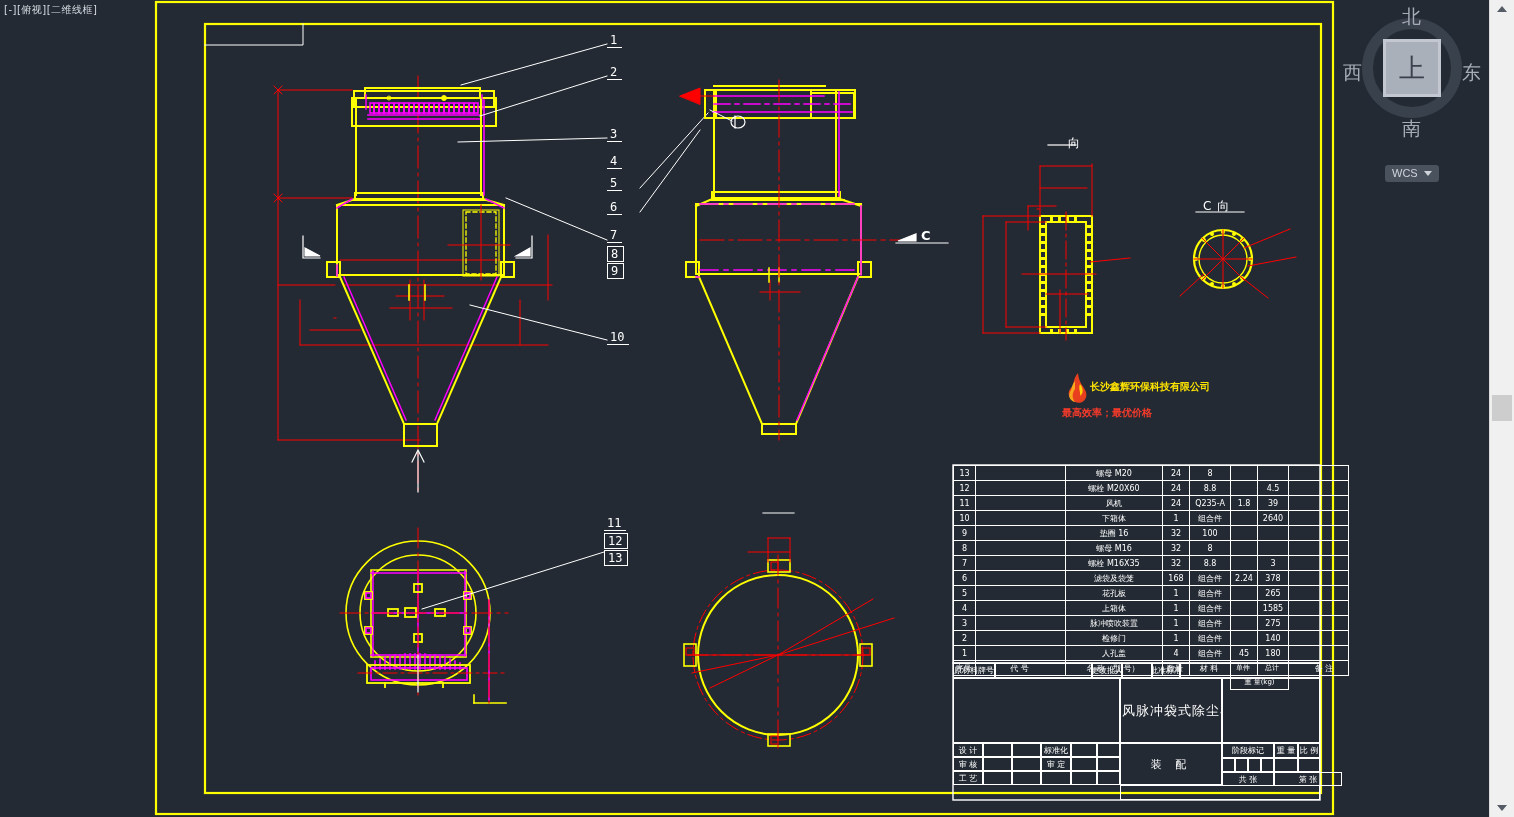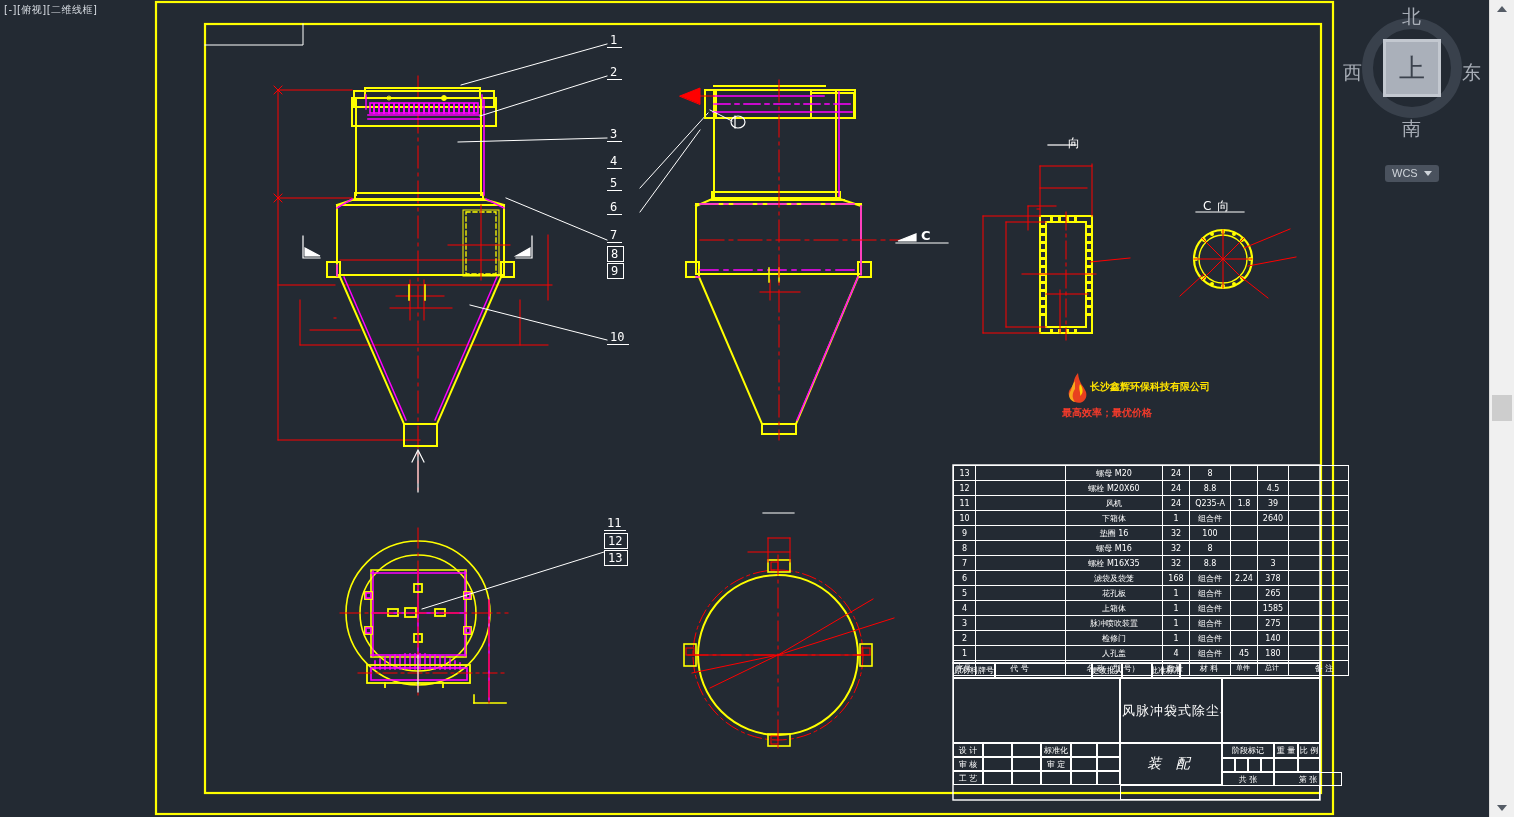--- a/index.html
+++ b/index.html
@@ -67,21 +67,21 @@
   .c-w1{width:22px;text-align:left;padding-left:2px;} .c-w2{width:26px;text-align:left;padding-left:2px;}
   .c-rem{width:44px;}
   .bom .hdr td{font-size:8px;}
 
   
   .tblock{position:absolute;left:953px;top:663px;width:367px;height:137px;color:#fff;
           font-family:"DejaVu Sans",sans-serif;font-size:8px;}
   .tb-cell{position:absolute;border:1px solid #fff;box-sizing:border-box;
            display:flex;align-items:center;justify-content:center;overflow:hidden;white-space:nowrap;}
   .tb-title{font-size:13px;letter-spacing:1px;}
-  .tb-sub{font-size:14px;letter-spacing:5px;font-style:italic;}
+  .tb-sub{font-size:11px;letter-spacing:5px;}
 </style>
 </head>
 <body>
 
 <div id="app">
 
   <svg id="cad" viewBox="0 0 1490 817" xmlns="http://www.w3.org/2000/svg">
     <g fill="none" stroke-linecap="square">
 
       <g stroke="#ffff00" stroke-width="2.2">
@@ -611,20 +611,29 @@
         <tr class="hdr">
           <td class="c-no" style="text-align: center; padding-left: 0px;">序号</td>
           <td class="c-code" style="text-align: center; padding-left: 0px;">代    号</td>
           <td class="c-name" style="text-align: center; padding-left: 0px;">名   称（型  号）</td>
           <td class="c-qty" style="text-align: center; padding-left: 0px;">数量</td>
           <td class="c-mat" style="text-align: center; padding-left: 0px;">材   料</td>
           <td class="c-w1" style="text-align: center; padding-left: 0px; font-size: 7px;">单件</td>
           <td class="c-w2" style="text-align: center; padding-left: 0px; font-size: 7px; margin-left: 16px;">总计</td>
           <td class="c-rem" style="text-align: center; padding-left: 13px;">备  注</td>
         </tr>
+        <tr>
+          <td class="c-no" style="border: none; height: 11px;"></td>
+          <td class="c-code" style="border: none; height: 11px;"></td>
+          <td class="c-name" style="border: none; height: 11px;"></td>
+          <td class="c-qty" style="border: none; height: 11px;"></td>
+          <td class="c-mat" style="border: none; height: 11px;"></td>
+          <td class="c-w1" colspan="2" style="border: 1px solid rgb(255, 255, 255); height: 11px; font-size: 7px; text-align: center;">重 量(kg)</td>
+          <td class="c-rem" style="border: none; height: 11px;"></td>
+        </tr>
       </tbody>
   </table>
 
   <div class="tblock">
 
     <div class="tb-cell" style="left:0;top:0;width:42px;height:15px;">原材料牌号</div>
     <div class="tb-cell" style="left:42px;top:0;width:97px;height:15px;"></div>
     <div class="tb-cell" style="left:139px;top:0;width:30px;height:15px;">更改批人</div>
     <div class="tb-cell" style="left:169px;top:0;width:30px;height:15px;"></div>
     <div class="tb-cell" style="left:199px;top:0;width:28px;height:15px;">批准标准</div>

